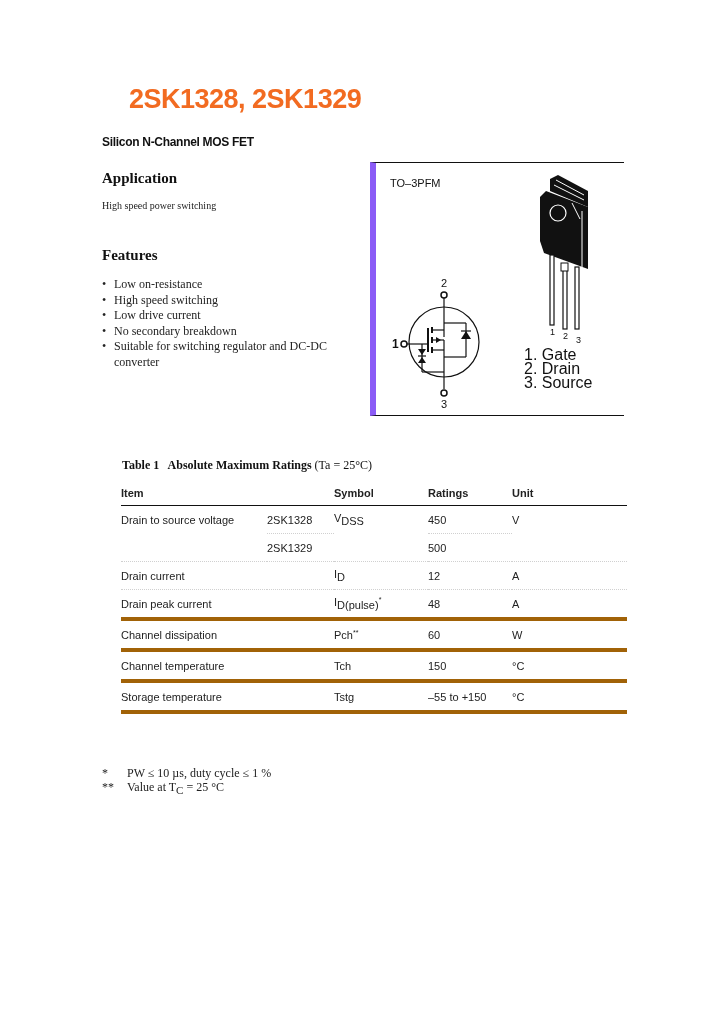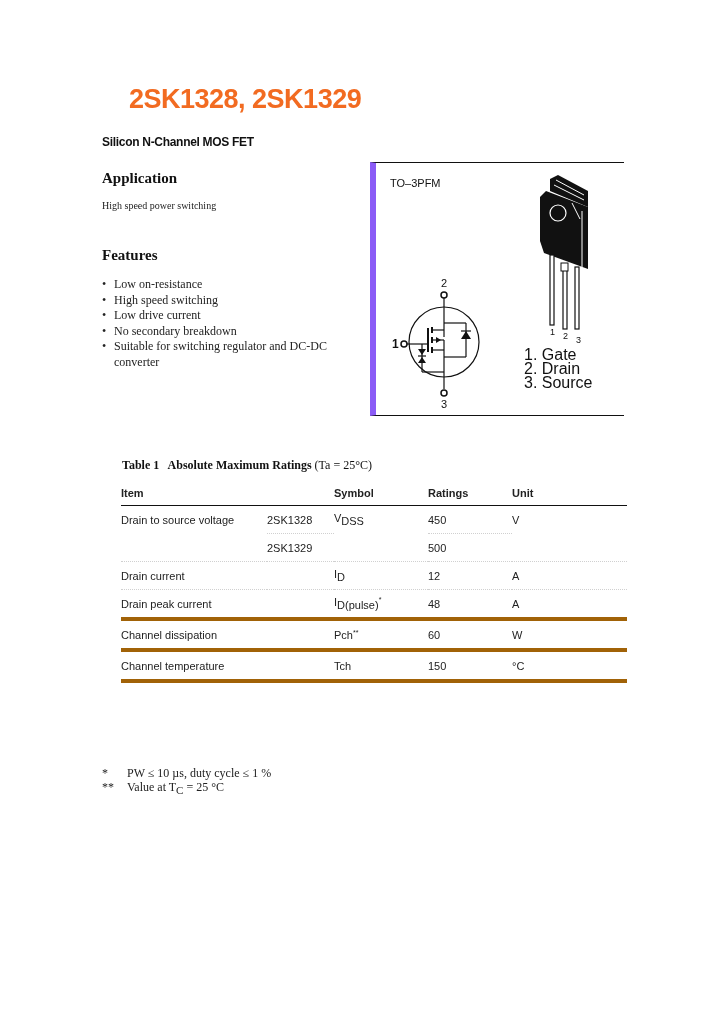--- a/index.html
+++ b/index.html
@@ -154,19 +154,25 @@
       <td class="c3"><span>Pch</span><sup>**</sup></td>
       <td class="c4">60</td>
       <td>W</td>
     </tr>
     <tr class="dark">
       <td class="c1" colspan="2">Channel temperature</td>
       <td class="c3">Tch</td>
       <td class="c4">150</td>
       <td>°C</td>
     </tr>
+    <tr class="dark">
+      <td class="c1" colspan="2">Storage temperature</td>
+      <td class="c3">Tstg</td>
+      <td class="c4">–55 to +150</td>
+      <td>°C</td>
+    </tr>
   </tbody>
 </table>
 
 <div class="abs serif footnotes">
   <div><span class="mark">*</span><span>PW ≤ 10 µs, duty cycle ≤ 1 %</span></div>
   <div><span class="mark">**</span><span>Value at T</span><sub>C</sub><span> = 25 °C</span></div>
 </div>
 
 </body></html>

